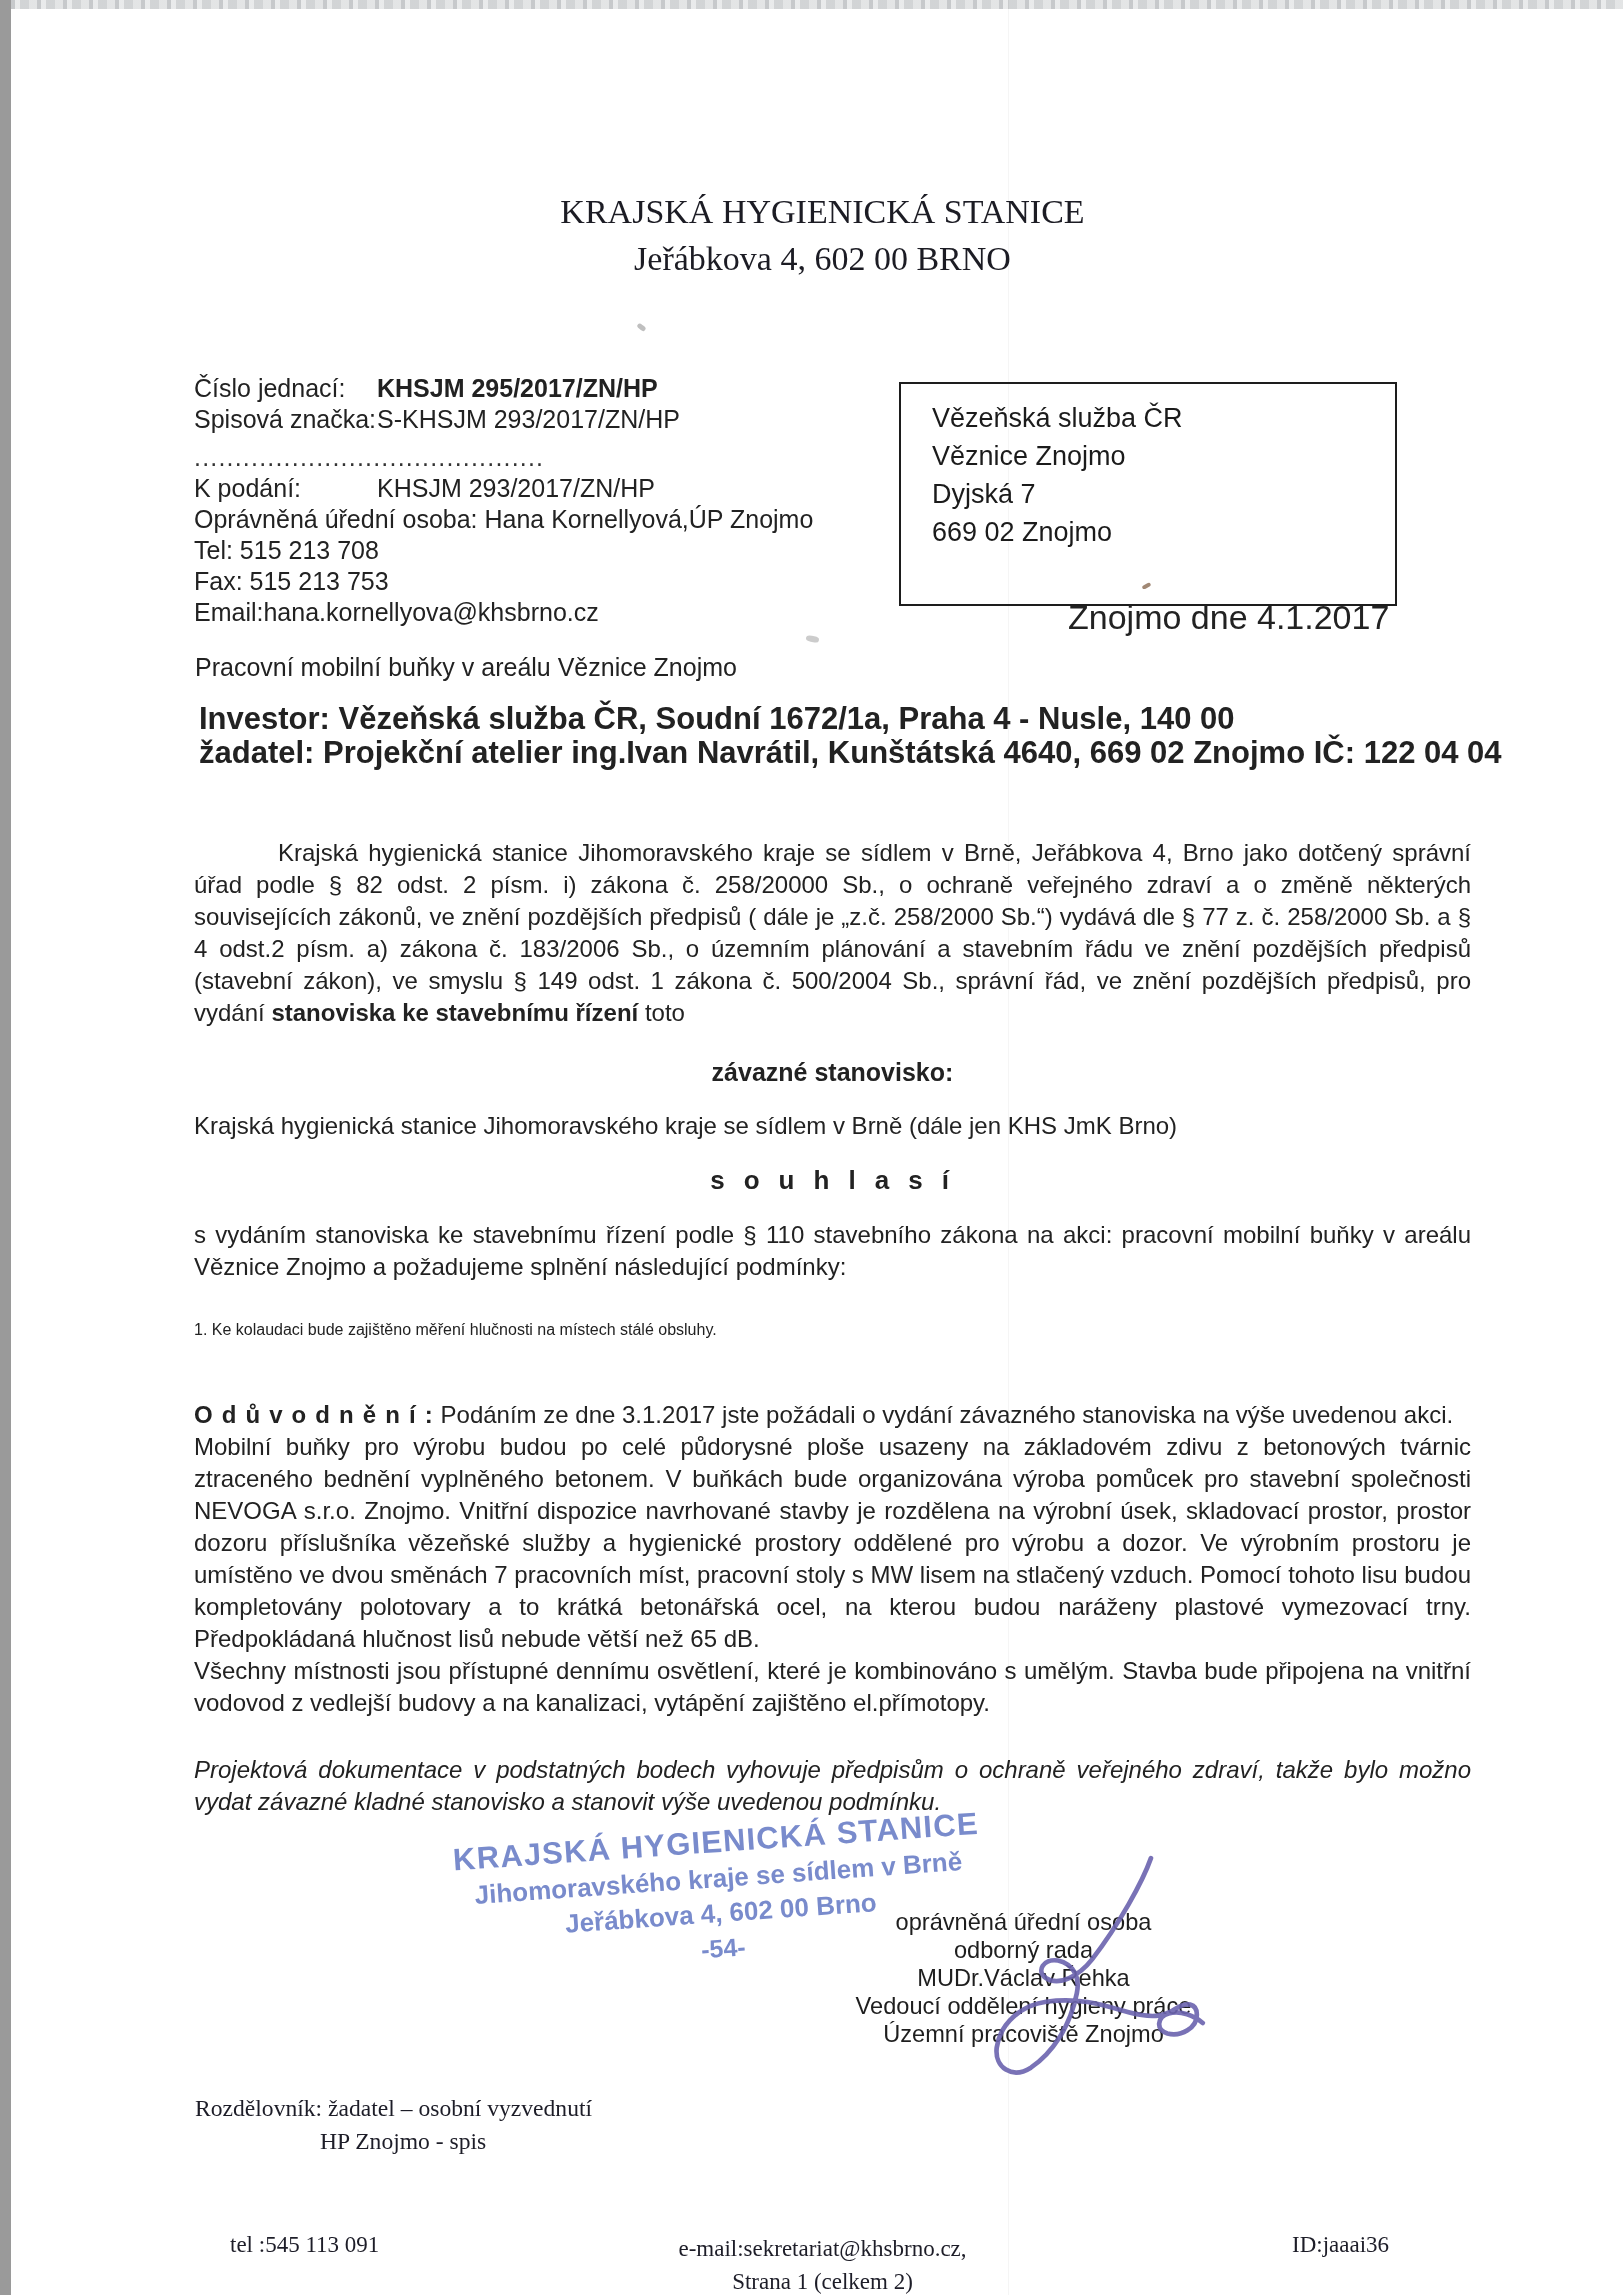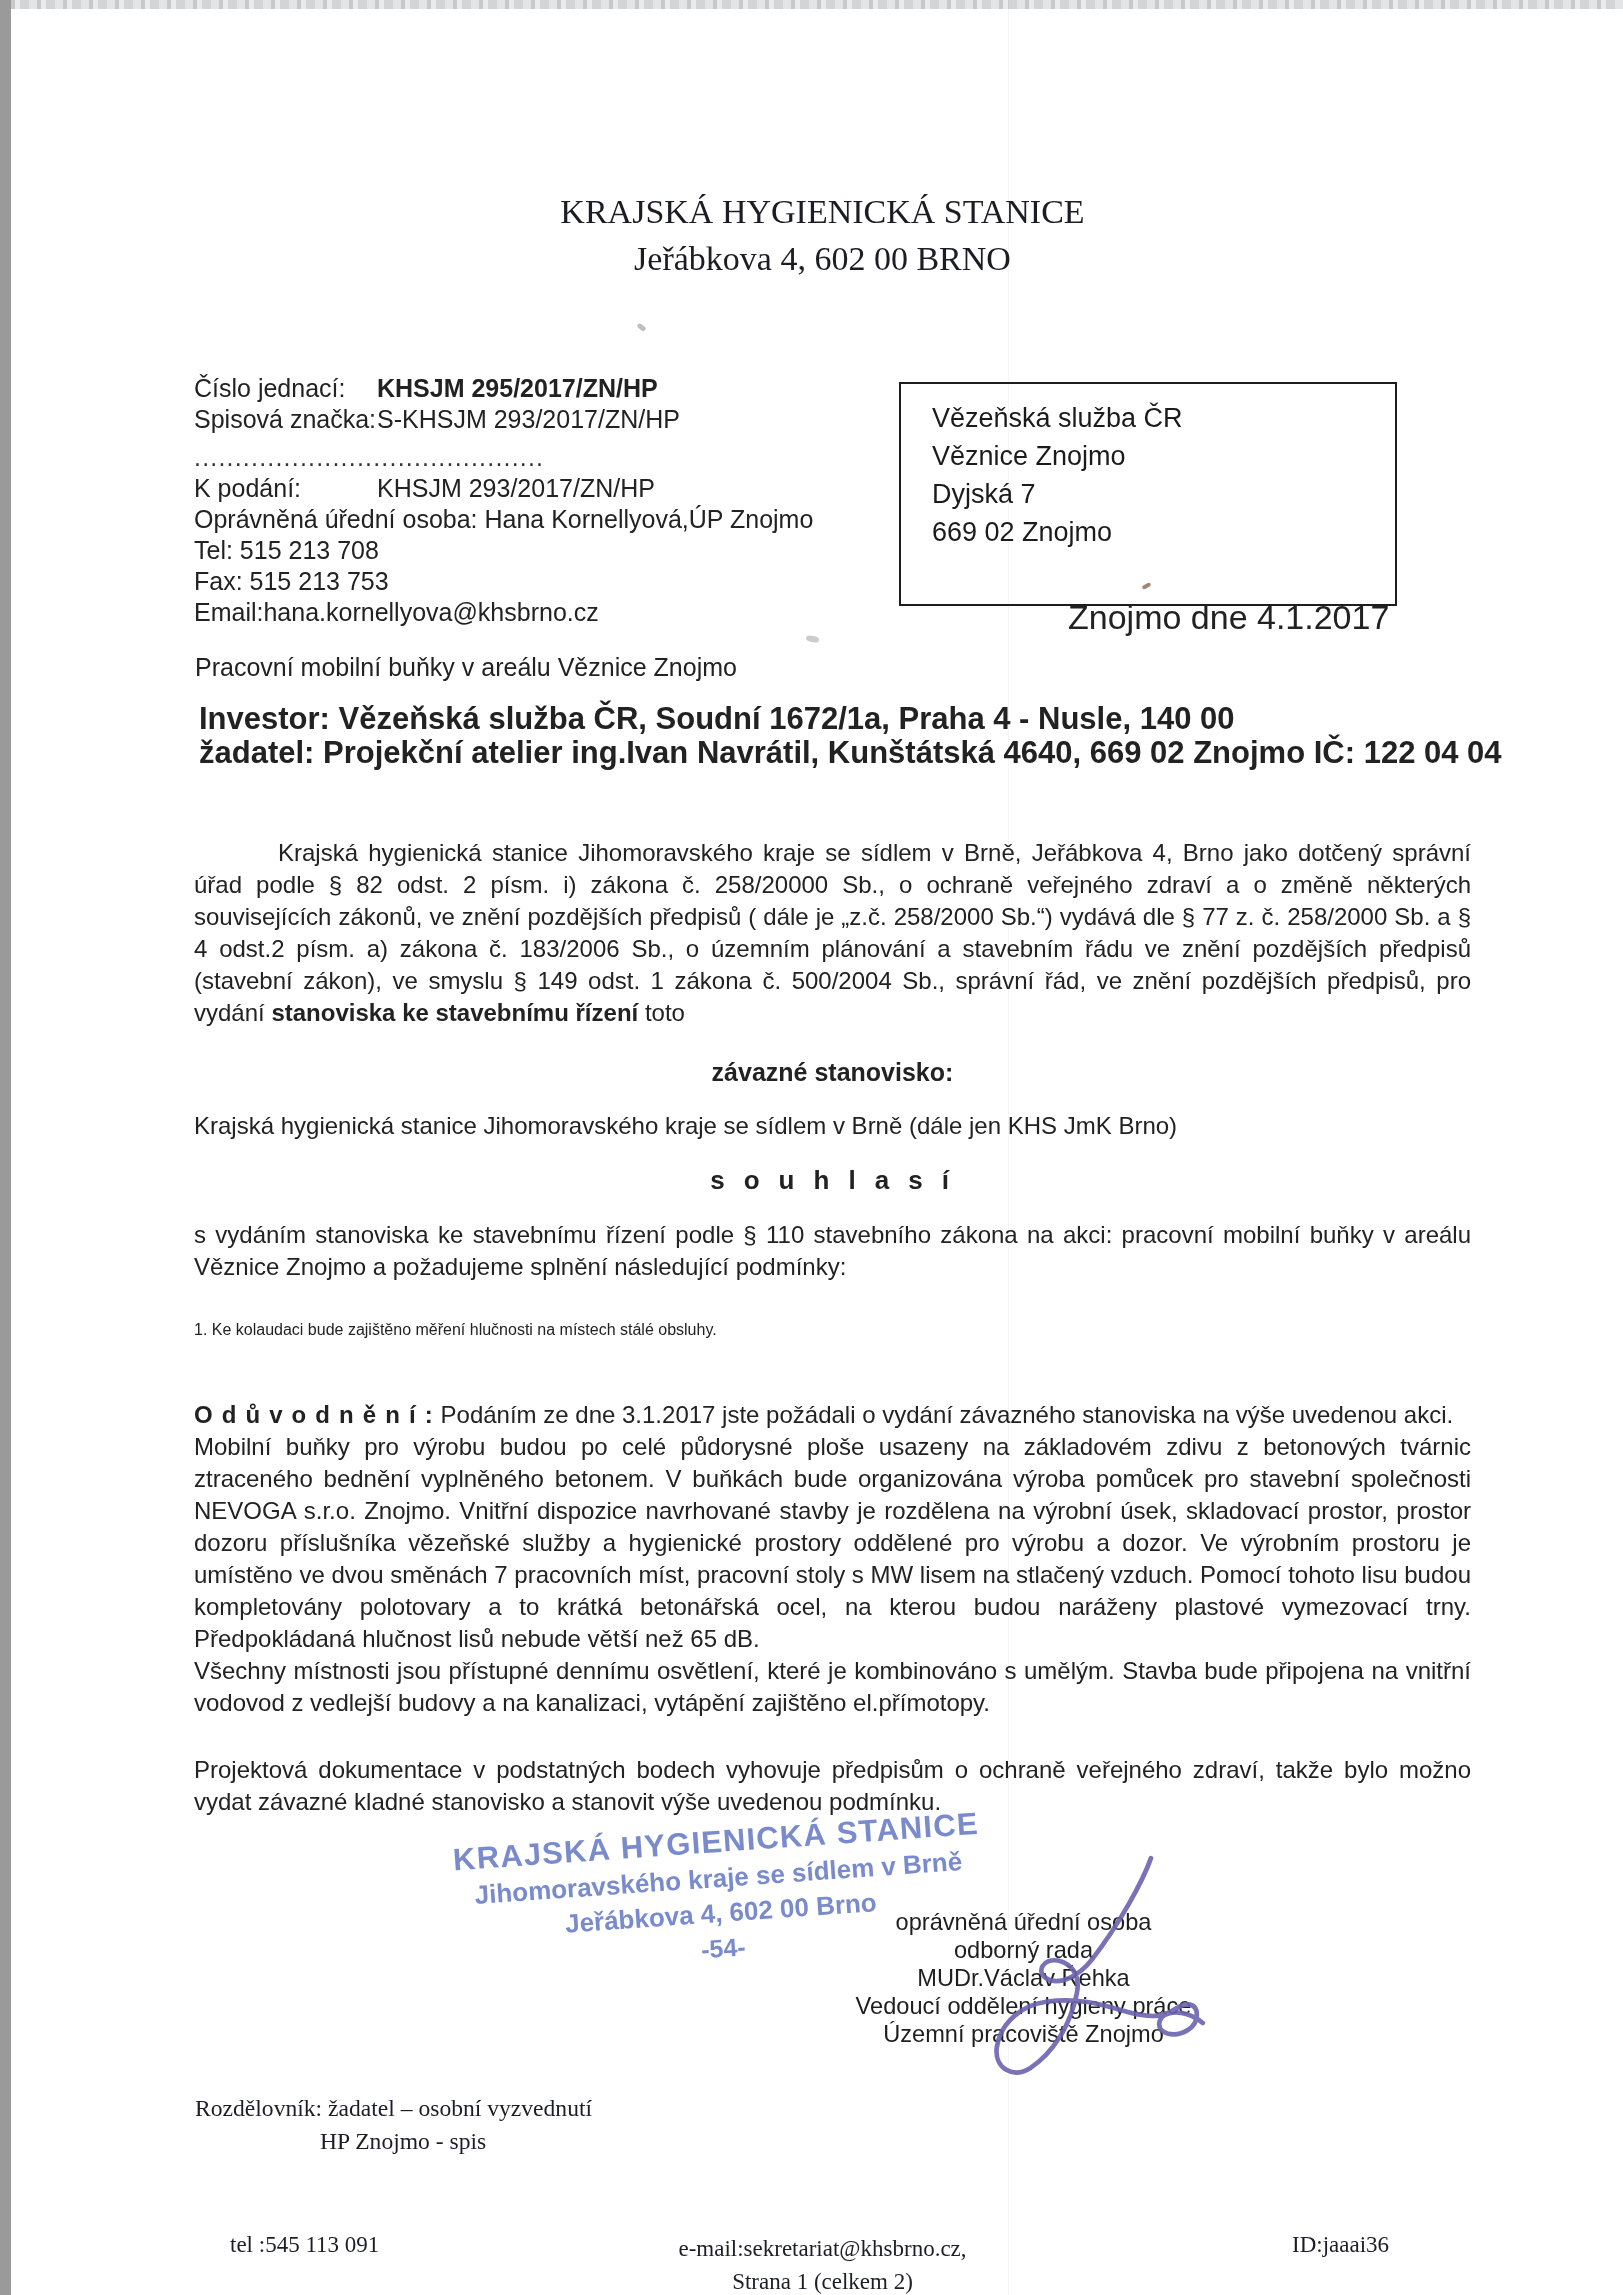--- a/index.html
+++ b/index.html
@@ -56,21 +56,21 @@
   .b{font-weight:bold;}
   .center-h{position:absolute;left:183px;width:1277px;text-align:center;font-weight:bold;font-size:25px;}
   .h-zavazne{top:1058px;}
   .issuer{position:absolute;left:183px;top:1112px;font-size:24px;}
   .verdict{top:1165px;letter-spacing:5.9px;font-size:26px;}
   .consent{top:1219px;}
   .condition{position:absolute;left:183px;top:1321px;font-size:16px;}
   .justif{top:1399px;}
   .justif p{margin:0;}
   .justif .heading{font-weight:bold;letter-spacing:1.2px;}
-  .p4{top:1754px;}
+  .p4{top:1754px;font-style:italic;}
   
   .stamp{
     position:absolute;left:443px;top:1823px;width:531px;
     text-align:center;
     transform:rotate(-4deg);
     opacity:.92;
     font-weight:bold;
   }
   .stamp .s1{font-size:31px;line-height:38px;letter-spacing:1.2px;}
   .stamp .s2{font-size:26px;line-height:35px;}

